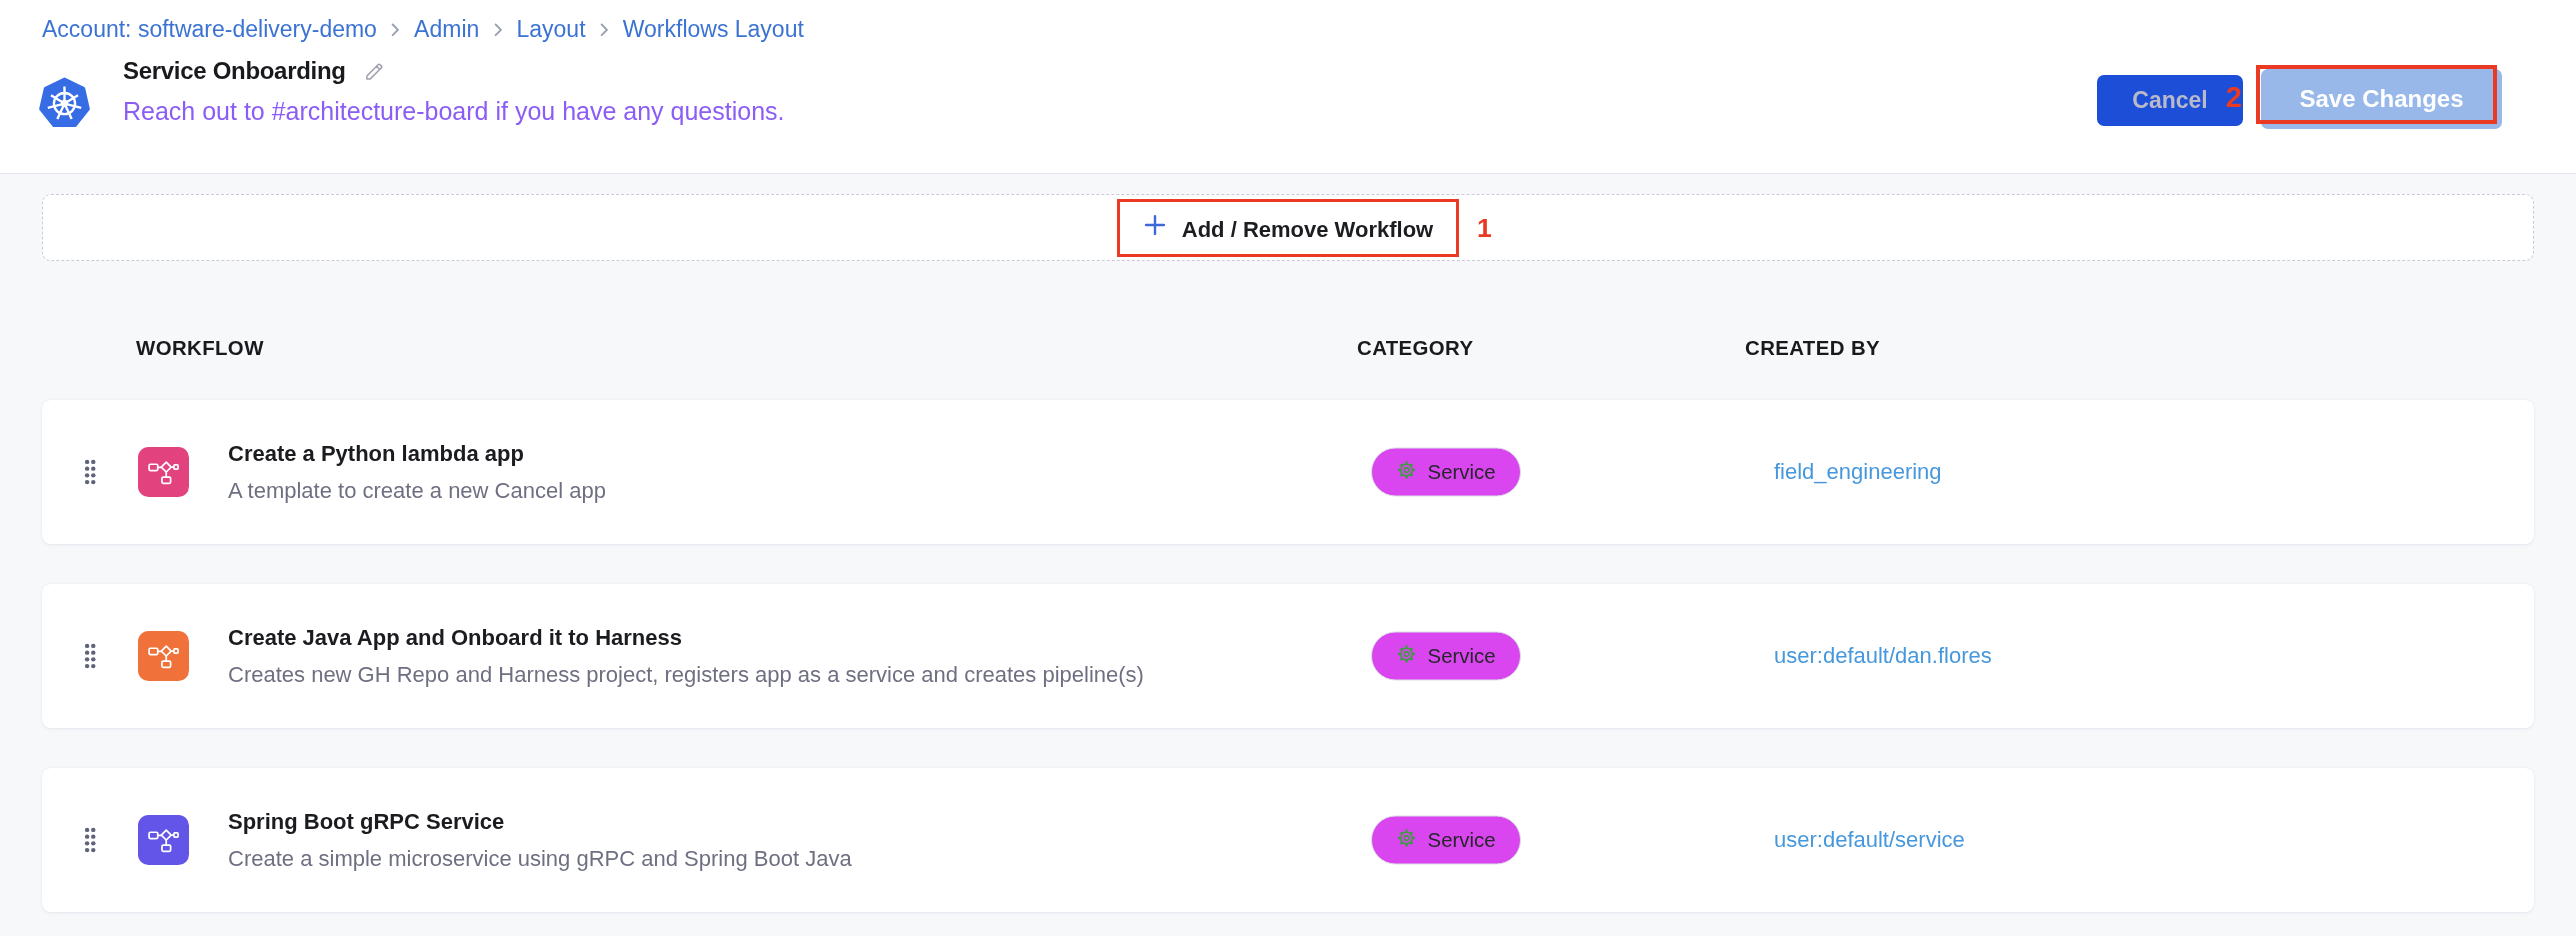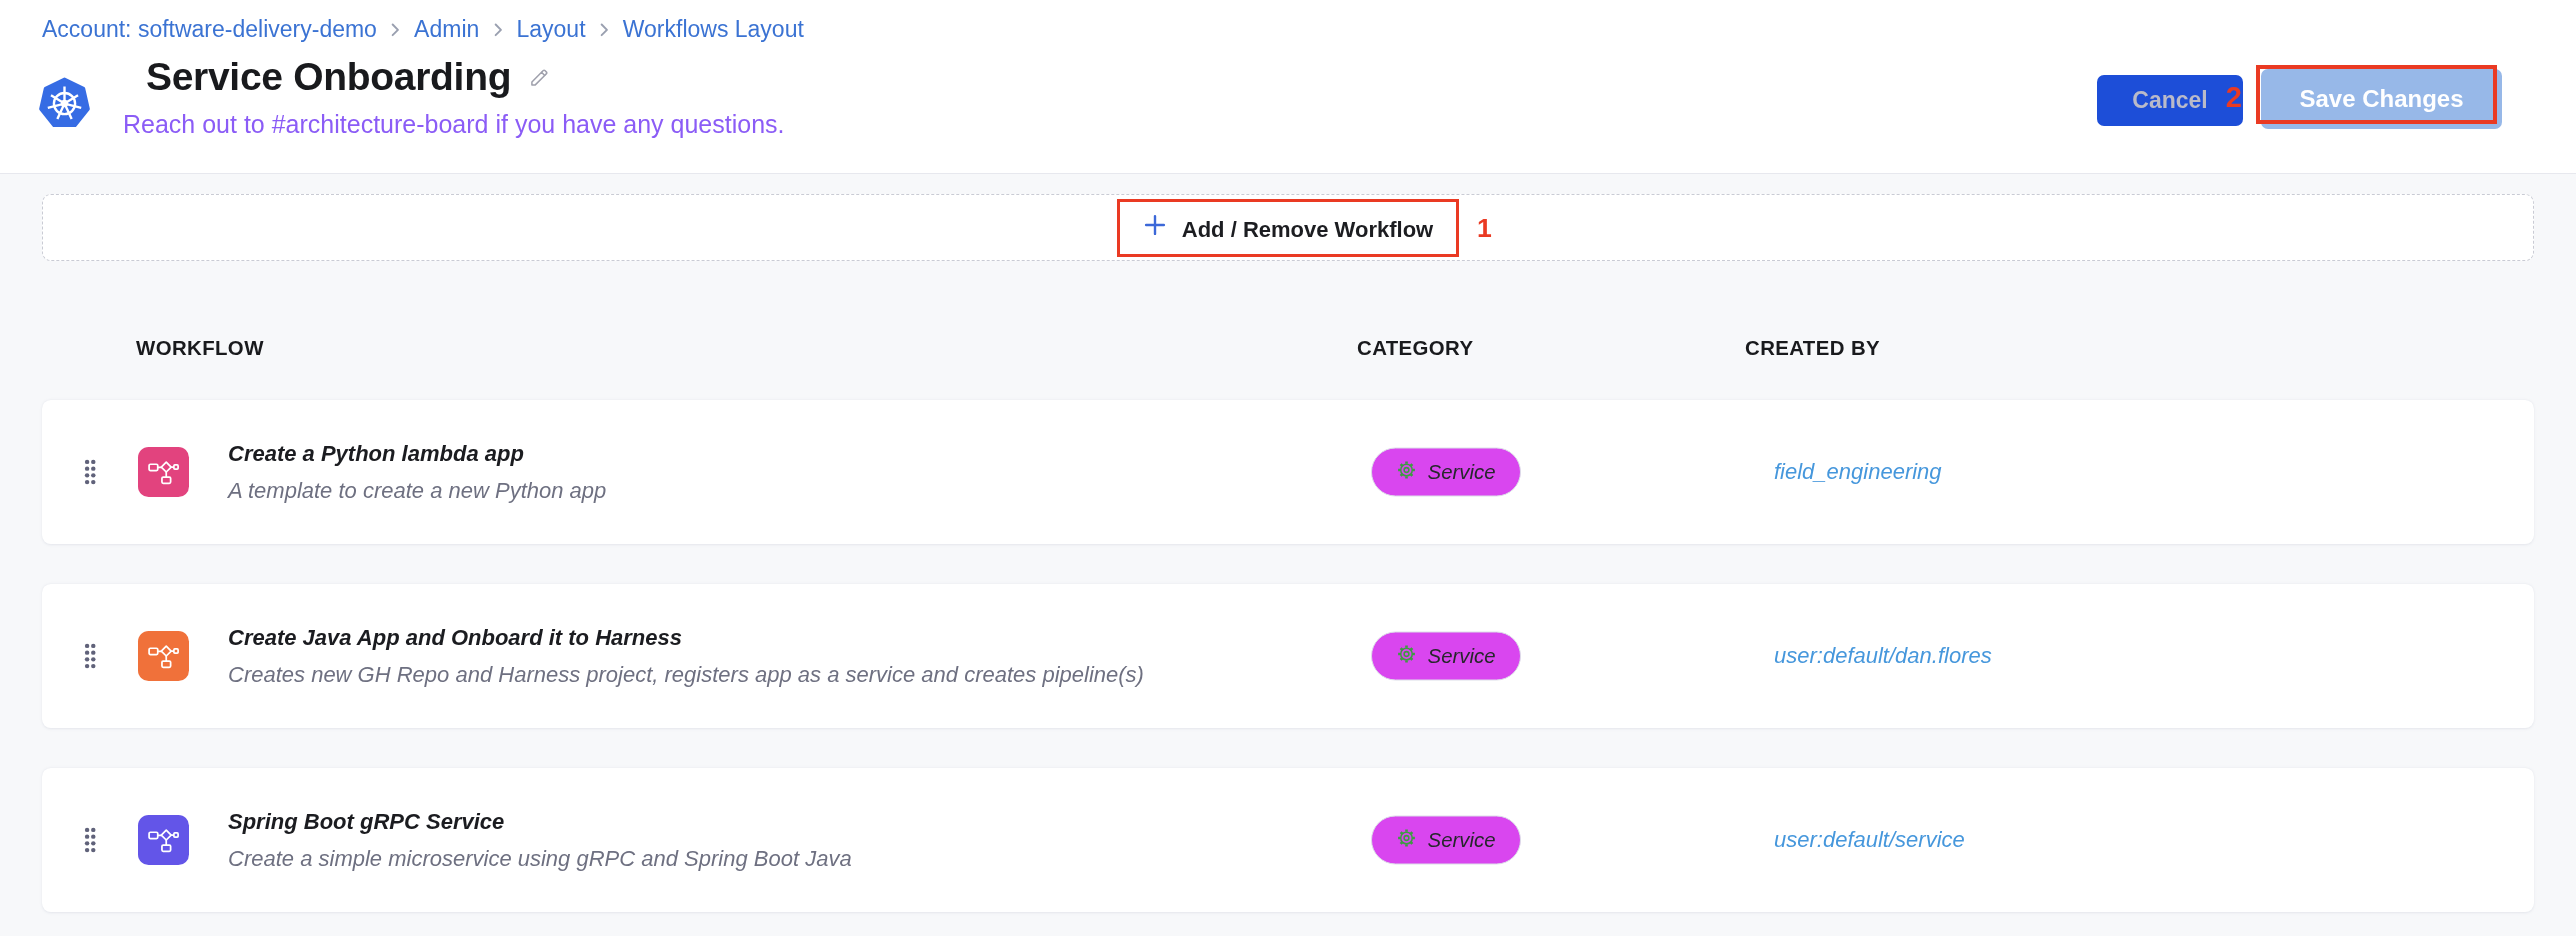--- a/index.html
+++ b/index.html
@@ -25,21 +25,21 @@
     display:flex; align-items:center; gap:13.3px;
     font-size:23px;
   }
   .breadcrumb a { color:#3b73d3; }
   .crumb-sep { display:flex; align-items:center; }
 
   .title-block { position:absolute; left:38px; top:55px; display:flex; }
   .k8s-badge { width:53px; height:55px; margin-top:19.5px; }
   .title-texts { margin-left:32px; }
   .page-title-row { display:flex; align-items:center; gap:16px; }
-  .page-title { font-size:39px; font-weight:700; color:#191a1d; letter-spacing:-0.3px;margin-left:23px; }
+  .page-title { font-size:24px; font-weight:700; color:#191a1d; letter-spacing:-0.3px; }
   .edit-pencil { margin-top:3.5px; }
   .page-subtitle { margin-top:10.6px; font-size:25px; color:#8b5cf6; }
 
   .header-actions { position:absolute; top:0; right:37px; height:100%; }
   .cancel-btn {
     position:absolute; right:296px; top:75px;
     height:51px; width:146px;
     background:#1d4ed8; border:none; border-radius:7px;
     font-family:inherit; font-size:23px; font-weight:600; color:#b9bac9;
     cursor:pointer;
@@ -89,21 +89,20 @@
   }
   .th-workflow { left:94px; }
   .th-category { left:1315px; }
   .th-createdby { left:1703px; }
 
   .row-card {
     position:relative;
     height:144px; margin-top:40px;
     background:#ffffff; border-radius:8.9px;
     box-shadow:0 0.9px 2.7px rgba(130,136,160,0.16);
-    font-style:italic;
   }
   .drag-handle { position:absolute; left:42px; top:50%; transform:translateY(-50%); cursor:grab; display:flex; }
   .wf-icon {
     position:absolute; left:96px; top:50%; transform:translateY(-50%);
     width:51px; height:50px; border-radius:10.6px;
     display:flex; align-items:center; justify-content:center;
   }
   .wf-texts { position:absolute; left:186px; top:50%; transform:translateY(-50%); }
   .wf-title { font-size:22px; font-weight:700; color:#1b1c20; }
   .wf-desc { margin-top:10.6px; font-size:22px; color:#6e7081; }
@@ -242,21 +241,21 @@
           <use href="#tpl-drag-dots"></use>
         </svg>
     </span>
     <span class="wf-icon" style="background-color: rgb(226, 67, 126);">
       <svg width="31" height="26" viewBox="0 0 34 28">
           <use href="#tpl-workflow-glyph"></use>
         </svg>
     </span>
     <div class="wf-texts">
       <div class="wf-title">Create a Python lambda app</div>
-      <div class="wf-desc">A template to create a new Python app</div>
+      <div class="wf-desc">A template to create a new Cancel app</div>
     </div>
     <div class="category-chip">
       <span><svg width="21" height="21" viewBox="0 0 24 24">
             <use href="#tpl-gear"></use>
           </svg></span>
       <span>Service</span>
     </div>
     <a href="#" class="created-link">field_engineering</a>
   </div>
 

